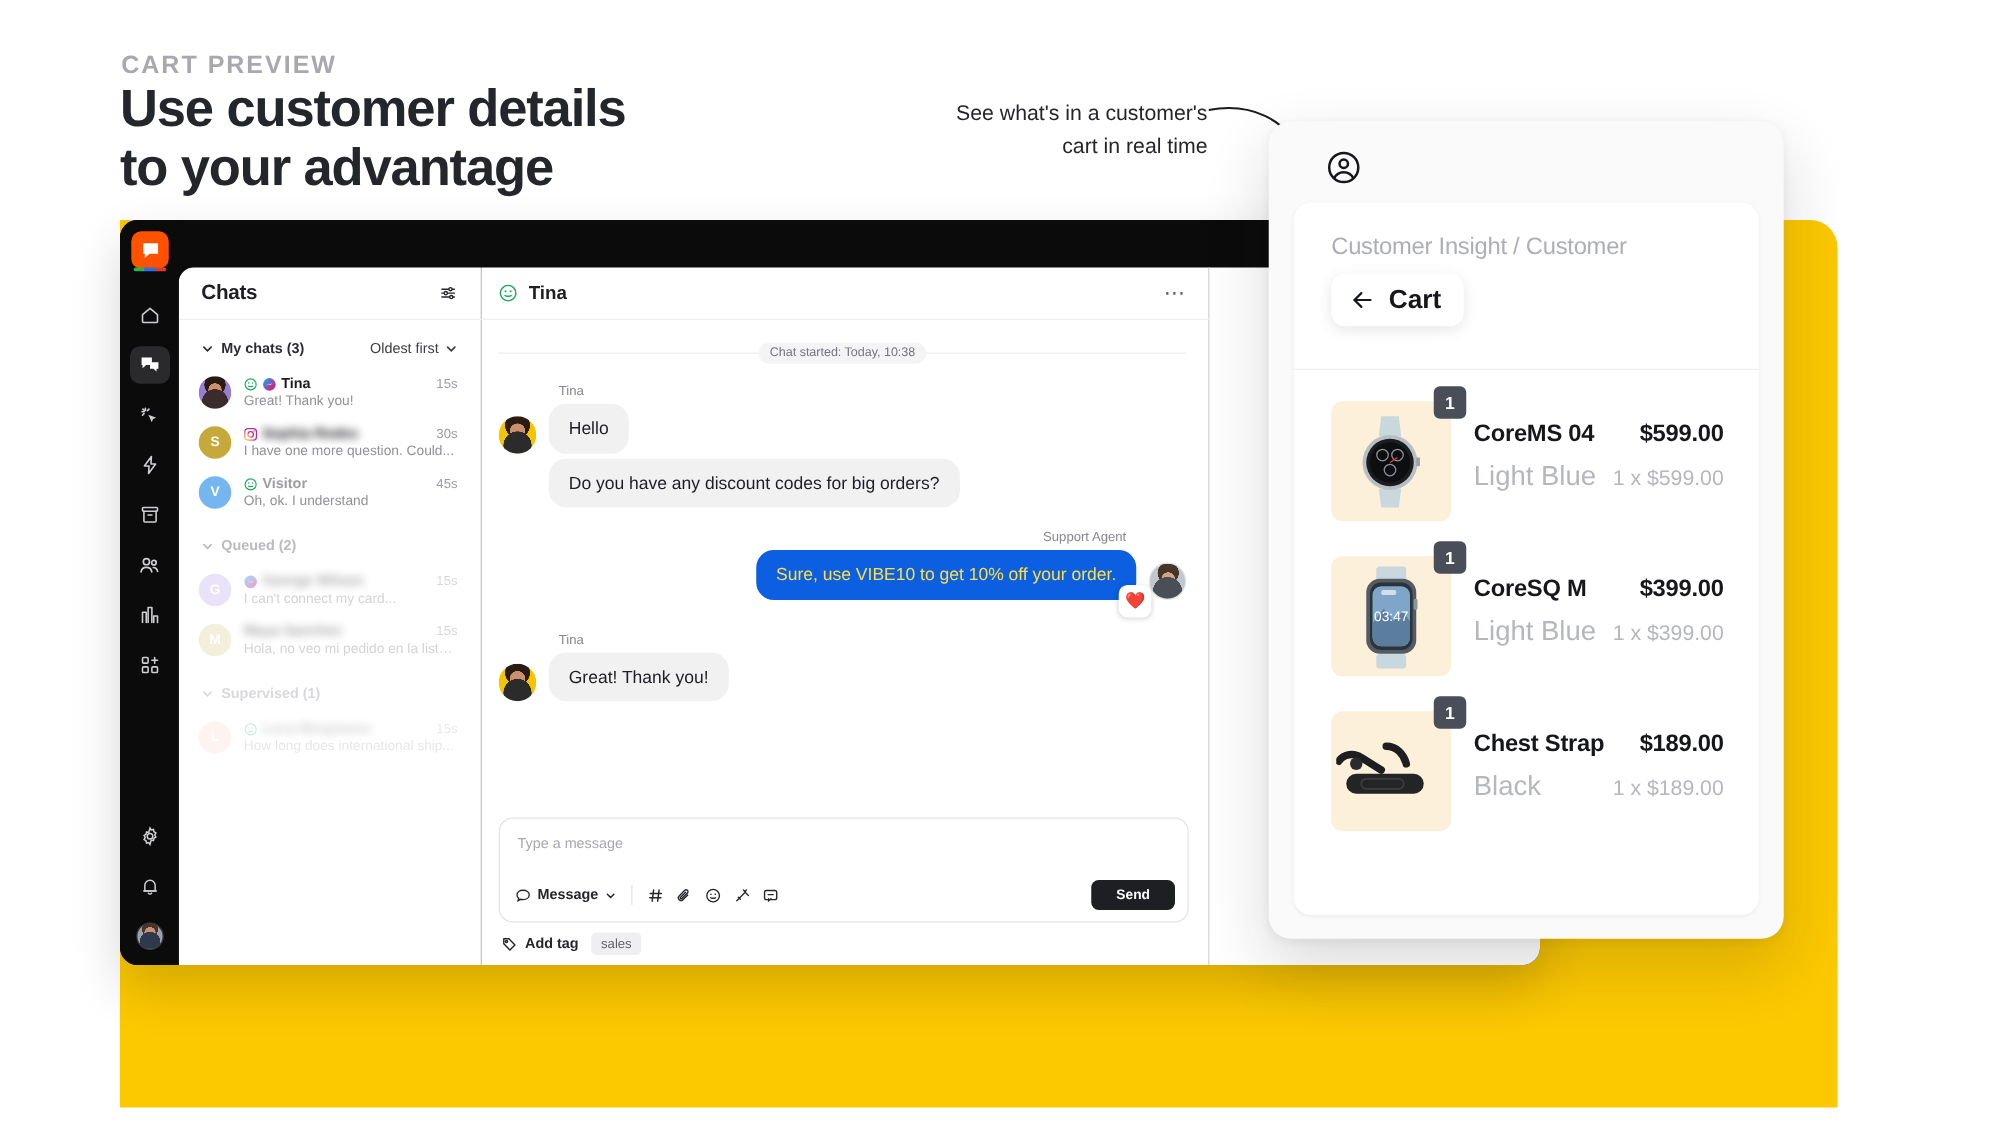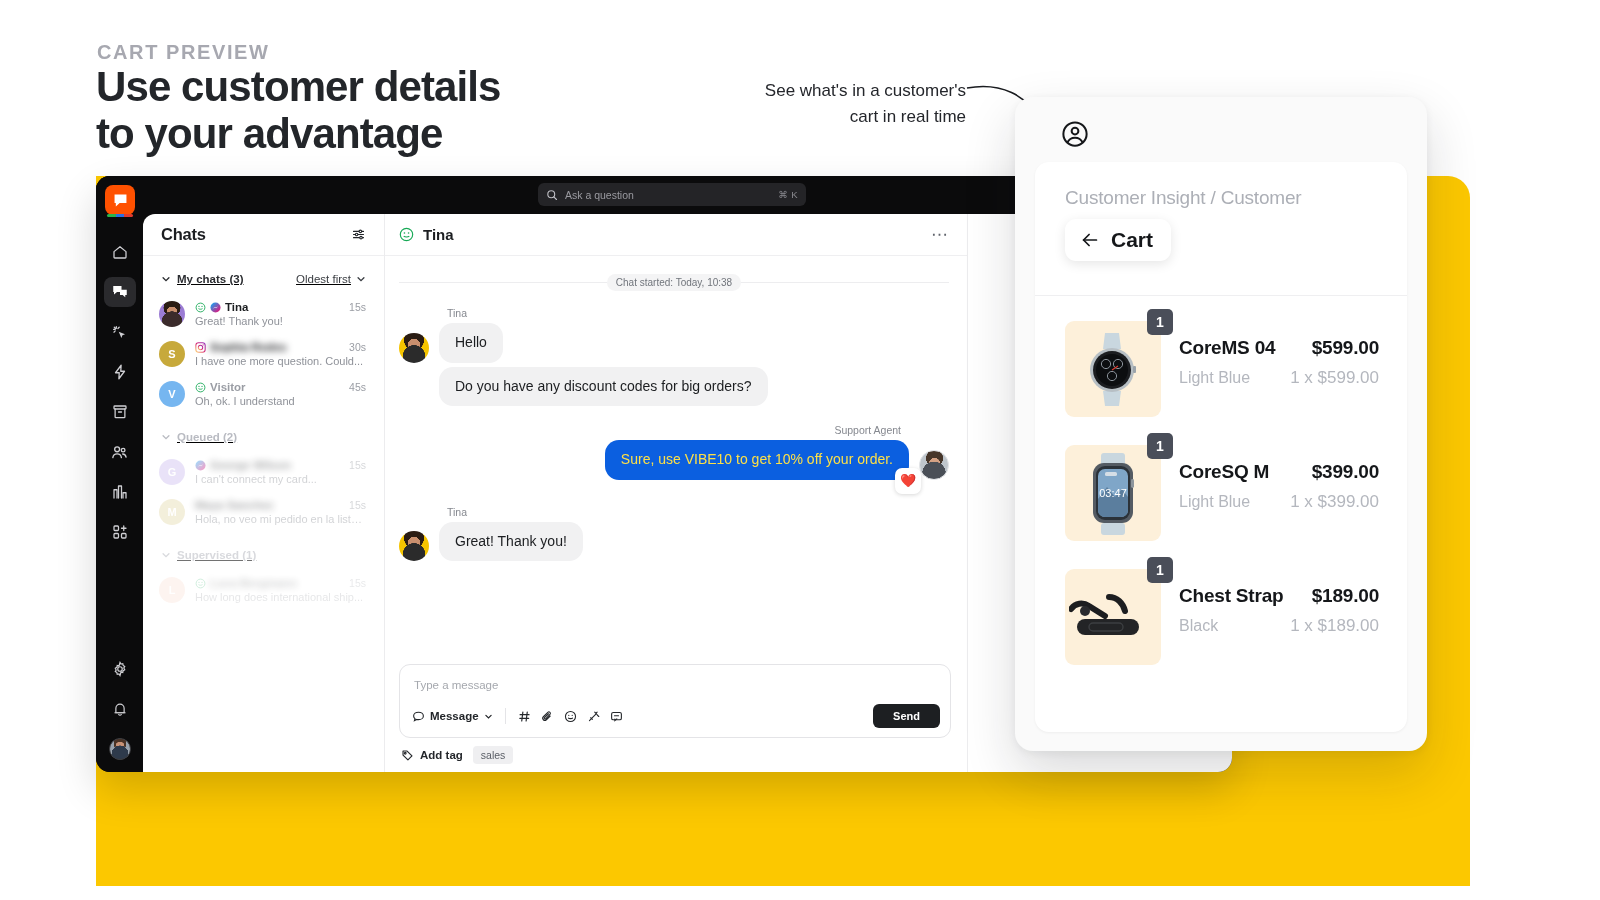--- a/index.html
+++ b/index.html
@@ -100,21 +100,21 @@
     background:#fff; border-radius:12px 0 0 0;
     border-right:1px solid #ECECEE;
   }
   .chats-head{
     height:42px; display:flex; align-items:center; justify-content:space-between;
     padding:0 18px; border-bottom:1px solid #EFEFF1;
   }
   .chats-title{ font-size:16.5px; font-weight:700; color:#1C1E21; letter-spacing:-.2px;}
   .group-row{
     display:flex; align-items:center; justify-content:space-between;
-    padding:0 18px; height:30px; margin-top:8px;text-decoration:underline;
+    padding:0 18px; height:30px; margin-top:8px;
   }
   .group-left{ display:flex; align-items:center; gap:6px; font-size:11.5px; font-weight:700; color:#2B2D31;}
   .group-left.muted{ color:#B9BBC2; font-weight:700;}
   .sortby{ display:flex; align-items:center; gap:5px; font-size:11.5px; color:#3A3D42;}
 
   .chat-item{ display:flex; gap:10px; padding:7px 18px 7px 16px; align-items:flex-start;}
   .ci-avatar{ width:26px;height:26px;border-radius:50%; flex:0 0 26px; position:relative;
      display:flex;align-items:center;justify-content:center;
      font-size:11px; color:#fff; font-weight:600;}
   .ci-body{ flex:1; min-width:0; }
@@ -175,21 +175,21 @@
   .reaction{
     position:absolute; right:-12px; bottom:-14px;
     width:26px;height:26px;border-radius:7px; background:#fff;
     box-shadow:0 1px 4px rgba(0,0,0,.16);
     display:flex;align-items:center;justify-content:center; font-size:13px;
   }
 
   
   .composer-wrap{ position:absolute; left:14px; bottom:8px; width:552px; }
   .composer{
-    border:1px solid #E4E4E7; border-radius:11px; background:#fff; height:74px;
+    border:1px solid #E4E4E7; border-radius:11px; background:#fff; height:84px;
     position:relative;
   }
   .composer .ph{ position:absolute; left:14px; top:14px; font-size:11.5px; color:#A5A8AE;}
   .composer-tools{
     position:absolute; left:12px; right:10px; bottom:8px; height:26px;
     display:flex; align-items:center; gap:10px;
   }
   .msgsel{ display:flex; align-items:center; gap:5px; font-size:11.5px; font-weight:700; color:#222529;}
   .tool-sep{ width:1px; height:16px; background:#E4E4E7; margin:0 2px;}
   .tool-ic{ color:#24272B; display:flex; align-items:center;}
@@ -238,21 +238,21 @@
   .qty-badge{
     position:absolute; right:-12px; top:-12px; width:26px; height:26px;
     background:#4A4E59; color:#fff; border-radius:5px;
     display:flex; align-items:center; justify-content:center;
     font-size:14px; font-weight:600;
   }
   .ci-info{ flex:1; padding-top:16px; }
   .ci-line{ display:flex; justify-content:space-between; align-items:baseline;}
   .ci-title{ font-size:19px; font-weight:700; color:#15171A; letter-spacing:-.2px;}
   .ci-price{ font-size:19px; font-weight:700; color:#15171A; letter-spacing:-.2px;}
-  .ci-variant{ font-size:16px; color:#B4B7BE; margin-top:9px;}
+  .ci-variant{ font-size:22px; color:#B4B7BE; margin-top:9px;}
   .ci-qtyprice{ font-size:17px; color:#B4B7BE; margin-top:9px;}
 
   
   .w1{ position:absolute; left:12px; top:10px; width:72px; height:76px; }
   .w2{ position:absolute; left:20px; top:8px; width:56px; height:82px; }
   .w3{ position:absolute; left:4px; top:24px; width:88px; height:52px; }
 </style>
 </head>
 <body>
 
@@ -265,30 +265,20 @@
 </div>
 
 <div class="callout">See what's in a customer's cart in real time</div>
 <svg class="callout-arrow" viewBox="0 0 90 60">
   <path d="M2 8 C 34 2, 64 14, 76 44" fill="none" stroke="#1A1C20" stroke-width="1.6"></path>
   <path d="M70 34 L77 47 L64 47" fill="none" stroke="#1A1C20" stroke-width="1.6" stroke-linejoin="round" stroke-linecap="round"></path>
 </svg>
 
 <div class="app-window">
 
-  <div class="app-topbar">
-    <div class="searchbar">
-      <svg width="12" height="12" viewBox="0 0 16 16">
-        <circle cx="7" cy="7" r="4.6" fill="none" stroke="#BDBDC3" stroke-width="1.5"></circle>
-        <line x1="10.4" y1="10.4" x2="14" y2="14" stroke="#BDBDC3" stroke-width="1.5" stroke-linecap="round"></line>
-      </svg>
-      <span class="ph">Ask a question</span>
-      <span class="kbd">⌘ K</span>
-    </div>
-  </div>
 
   <div class="rail">
     <div class="rail-logo">
       <svg width="17" height="17" viewBox="0 0 20 20">
         <path d="M3 3h14v10H9l-4.5 4V13H3z" fill="#fff"></path>
       </svg>
     </div>
 
     <div class="rail-items">
       <div class="rail-btn">

